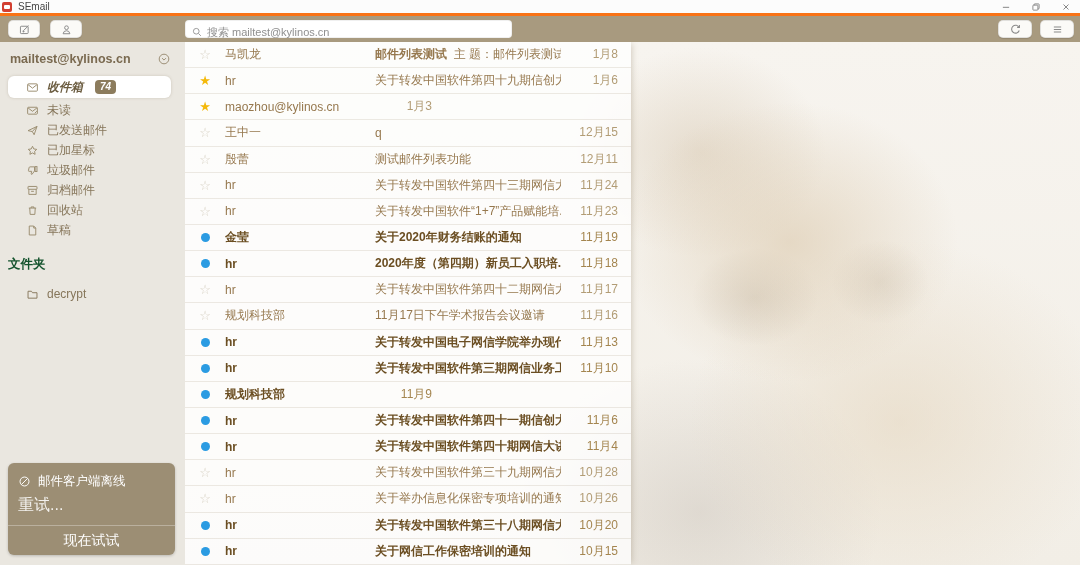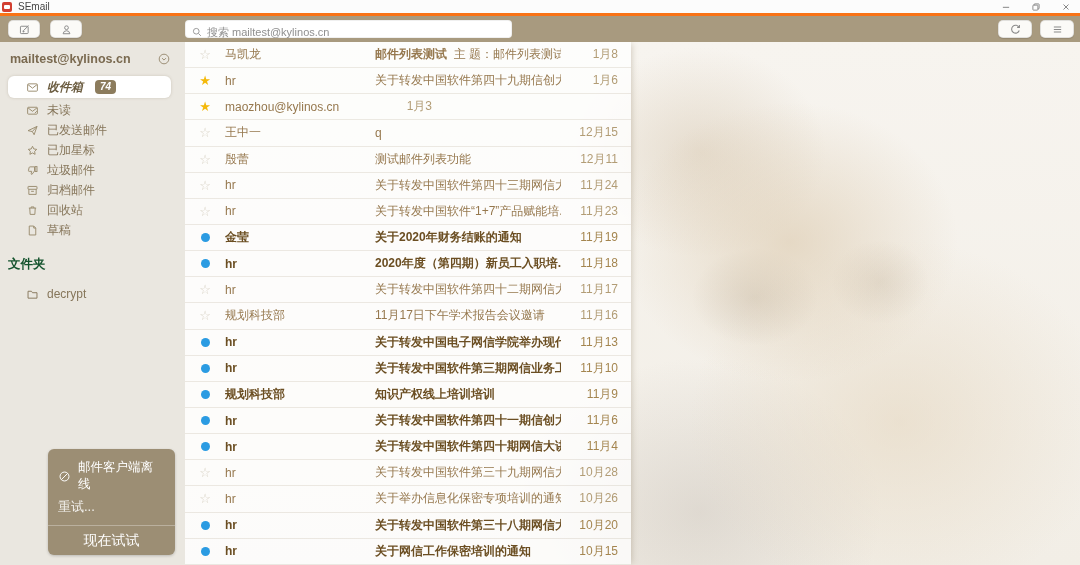--- a/index.html
+++ b/index.html
@@ -46,23 +46,23 @@
   
   .sidebar{position:absolute;left:0;top:0;width:185px;height:523px;background:var(--sidebar_bg);z-index:3;}
   .account{display:flex;align-items:center;padding:10px 14px 8px 10px;color:#7a6a50;font-size:12.5px;font-weight:bold;}
   .account .chev{margin-left:auto;color:#9a8d74;}
   .nav-item{height:20px;display:flex;align-items:center;gap:8px;padding-left:26px;font-size:12px;color:#86765a;cursor:default;}
   .nav-item .nicon{color:#988a6c;flex:0 0 auto;}
   .nav-item.selected{background:#fff;border-radius:6px;margin:2px 14px 2px 8px;height:22px;padding-left:18px;color:#6b5c40;font-weight:bold;box-shadow:0 0 3px rgba(120,100,70,.25);font-style:italic;}
   .badge{margin-left:4px;background:var(--badge_bg);color:#fff;font-size:10px;font-weight:bold;line-height:1;padding:2px 5px;border-radius:4px;}
   .folders-header{padding:16px 0 6px 8px;font-size:12.5px;font-weight:bold;color:#14532d;}
   .folder-item{height:22px;display:flex;align-items:flex-end;gap:8px;padding-left:26px;font-size:12px;color:#86765a;}
-  .offline-card{position:absolute;left:8px;right:10px;bottom:10px;background:var(--offline_bg);border-radius:6px;color:#fff;padding:10px 10px 0 10px;box-shadow:0 1px 3px rgba(0,0,0,.2);margin-left:40px;}
+  .offline-card{position:absolute;left:8px;right:10px;bottom:10px;background:var(--offline_bg);border-radius:6px;color:#fff;padding:10px 10px 0 10px;box-shadow:0 1px 3px rgba(0,0,0,.2);}
   .offline-title{display:flex;align-items:center;gap:7px;font-size:12.5px;}
-  .offline-retry{font-size:13px;color:rgba(255,255,255,.88);margin:5px 0 9px 0;}
+  .offline-retry{font-size:16px;color:rgba(255,255,255,.88);margin:5px 0 9px 0;}
   .offline-divider{border-top:1px solid rgba(255,255,255,.30);margin:0 -10px;}
   .offline-btn{height:29px;line-height:29px;text-align:center;font-size:14px;cursor:pointer;}
 
   
   .email-list{position:absolute;left:185px;top:0;width:446px;height:523px;z-index:2;box-shadow:3px 0 6px -2px rgba(120,100,70,.28);display:flex;flex-direction:column;}
   .email-row{flex:0 0 26.15px;height:26.15px;display:flex;align-items:center;background:rgba(255,255,255,.78);border-bottom:1px solid rgba(151,128,97,.16);cursor:default;}
   .cell-status{width:40px;text-align:center;flex:0 0 auto;display:flex;justify-content:center;}
   .dot{width:9px;height:9px;border-radius:50%;background:var(--accent_blue);}
   .star{font-size:13px;line-height:13px;color:#d8d2c5;}
   .star.on{color:var(--star_gold);}
@@ -359,21 +359,20 @@
         </span>
         <span class="cell-sender">hr</span>
         <span class="cell-subject">关于转发中国软件第三期网信业务工...</span>
         <span class="cell-date">11月10</span>
       </div>
       <div class="email-row unread">
         <span class="cell-status">
           <span class="dot"></span>
         </span>
         <span class="cell-sender">规划科技部</span>
-        <span class="cell-subject">知识产权线上培训培训</span>
         <span class="cell-date">11月9</span>
       </div>
       <div class="email-row unread">
         <span class="cell-status">
           <span class="dot"></span>
         </span>
         <span class="cell-sender">hr</span>
         <span class="cell-subject">关于转发中国软件第四十一期信创大...</span>
         <span class="cell-date">11月6</span>
       </div>

